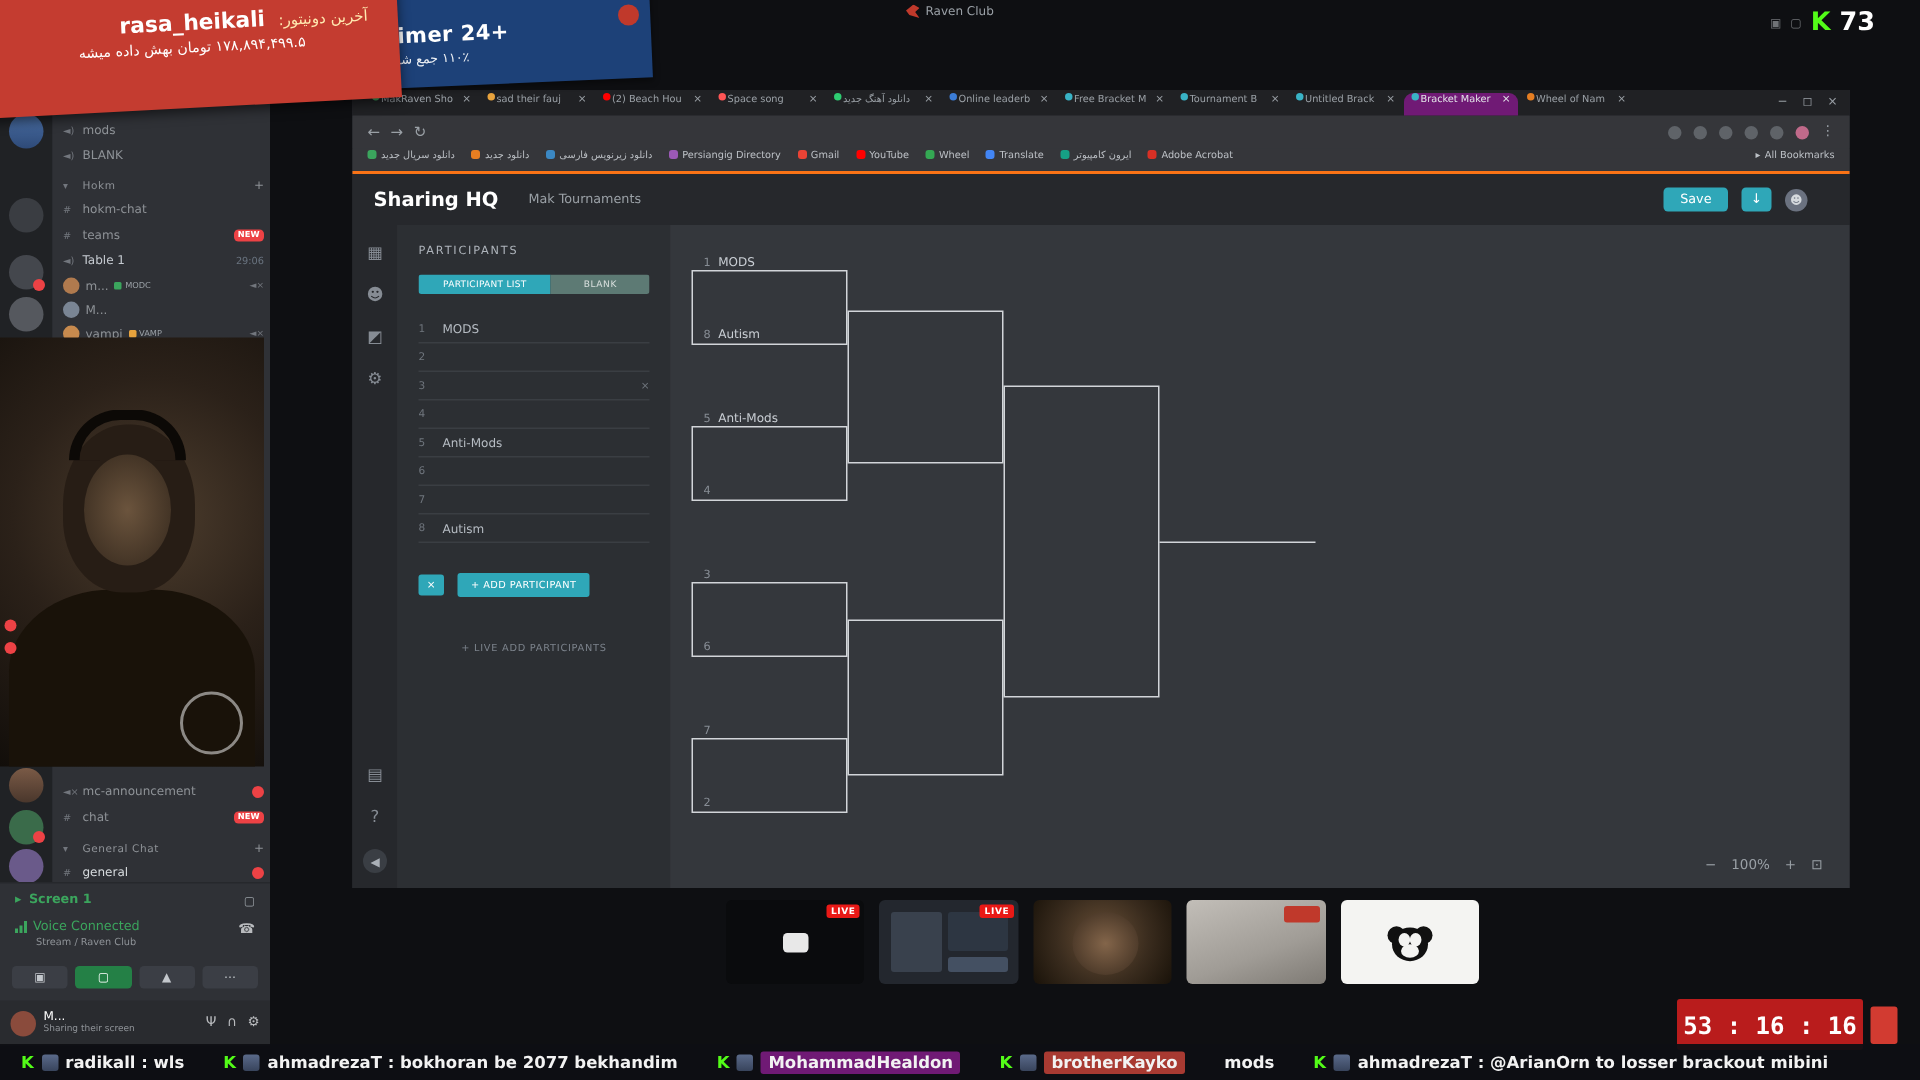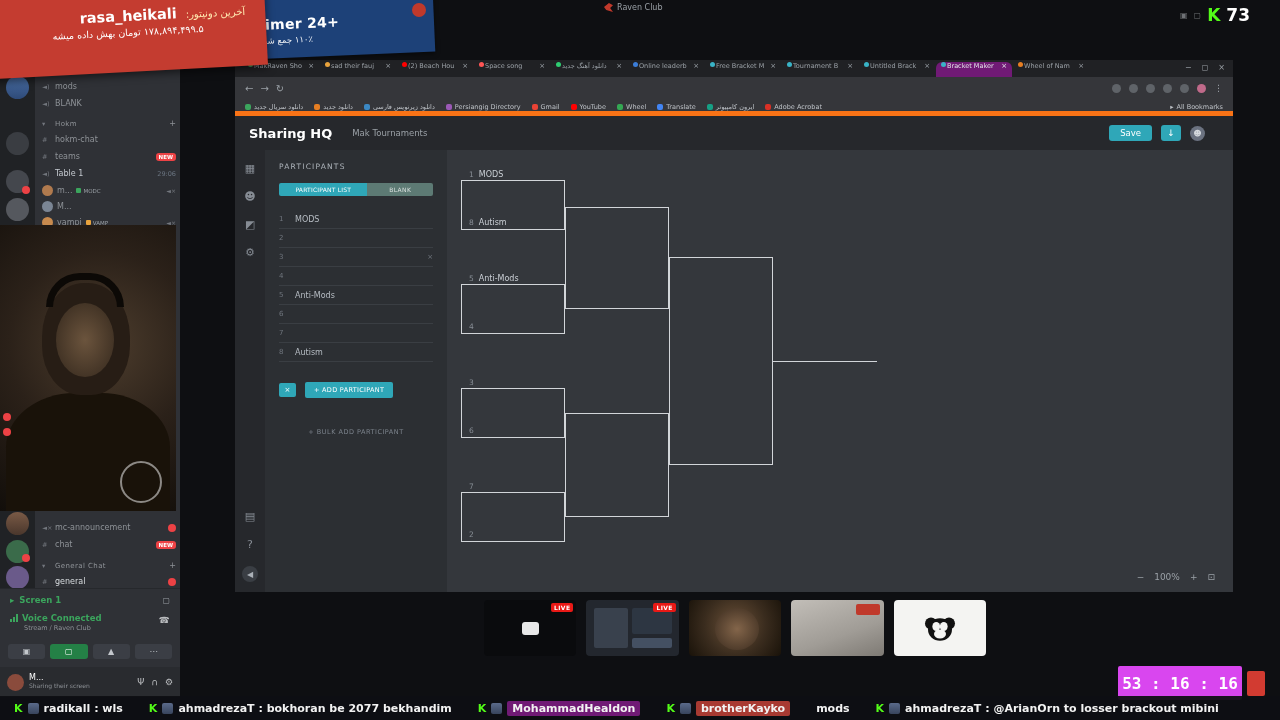--- a/index.html
+++ b/index.html
@@ -27,21 +27,21 @@
   .webcam{position:absolute;left:0;top:165px;width:176px;height:286px;background:radial-gradient(circle at 58% 42%,#4d3d2d 0%,#2b2119 48%,#120e0a 100%);overflow:hidden}
   .cam-head{position:absolute;left:42px;top:58px;width:88px;height:112px;border-radius:48% 48% 44% 44%;background:#271d15}
   .cam-face{position:absolute;left:56px;top:78px;width:58px;height:74px;border-radius:50%;background:radial-gradient(#6b543d,#33271c)}
   .cam-band{position:absolute;left:46px;top:48px;width:78px;height:34px;border:7px solid #0c0906;border-bottom:none;border-radius:42px 42px 0 0}
   .cam-body{position:absolute;left:6px;top:168px;width:164px;height:130px;border-radius:42% 42% 0 0;background:#191209}
   .cam-ring{position:absolute;right:14px;bottom:8px;width:42px;height:42px;border:2px solid rgba(235,235,235,.55);border-radius:50%}
   .d-bottom{position:absolute;left:0;top:528px;width:180px;height:108px;background:#2f3136;border-top:1px solid #26282c}
   .scr-row{position:absolute;left:10px;top:6px;width:160px;display:flex;align-items:center;gap:5px;font-size:8.5px;color:#3ba55d;font-weight:bold}
   .scr-row .ric{margin-left:auto;color:#9aa0a6;font-weight:normal;font-size:8px}
   .voice{position:absolute;left:10px;top:24px;width:160px}
-  .voice .l1{display:flex;align-items:center;gap:4px;font-size:8.5px;color:#3ba55d;font-weight:bold}
+  .voice .l1{display:flex;align-items:center;gap:4px;font-size:8.5px;color:#3ba55d;font-weight:normal}
   .voice .l2{font-size:6.5px;color:#8e9297;margin-top:1px;margin-left:14px}
   .voice .ph{position:absolute;right:0;top:2px;color:#b9bbbe;font-size:9px}
   .bars{display:flex;align-items:flex-end;gap:1px;height:8px}
   .bars i{width:2px;background:#3ba55d;display:block}
   .vbtns{position:absolute;left:8px;top:55px;width:164px;display:flex;gap:5px}
   .vb{flex:1;height:15px;background:#3b3e45;border-radius:3px;display:flex;align-items:center;justify-content:center;color:#c3c7cc;font-size:8px}
   .vb.green{background:#248046;color:#fff}
   .userbar{position:absolute;left:0;top:78px;width:180px;height:30px;background:#292b2f;display:flex;align-items:center;gap:5px;padding:0 7px}
   .uav{width:17px;height:17px;border-radius:50%;background:#8a4b3c;flex:none}
   .uinfo{line-height:1.1}
@@ -59,21 +59,21 @@
   .tab .x{font-size:7px;flex:none}
   .winctl{position:absolute;right:8px;top:3px;display:flex;gap:10px;color:#9aa0a6;font-size:8px}
   .addr{height:22px;display:flex;align-items:center;gap:7px;padding:0 10px;background:#35363a}
   .nav-ic{color:#9aa0a6;font-size:10px}
   .urlpill{width:690px;height:15px;background:#202124;border-radius:8px;display:flex;align-items:center;gap:6px;padding:0 9px;font-size:7.5px;color:#c7cbd1}
   .urlpill .star{margin-left:auto;color:#9aa0a6}
   .ext{margin-left:auto;display:flex;gap:8px;align-items:center}
   .exticon{width:9px;height:9px;border-radius:50%;background:#5f6368}
   .exticon.pink{background:#c06a8a}
   .kebab{color:#9aa0a6;font-size:9px}
-  .bmbar{height:17px;display:flex;align-items:flex-end;gap:11px;padding:0 10px;background:#35363a;border-bottom:5px solid #f97316;font-size:6.5px;color:#bdc1c6;white-space:nowrap;overflow:hidden}
+  .bmbar{height:17px;display:flex;align-items:flex-start;gap:11px;padding:0 10px;background:#35363a;border-bottom:2px solid #f97316;font-size:6.5px;color:#bdc1c6;white-space:nowrap;overflow:hidden}
   .bm{display:flex;align-items:center;gap:3px}
   .bm .fv{width:6px;height:6px;border-radius:2px;flex:none}
   .allbm{margin-left:auto;display:flex;align-items:center;gap:3px}
 
   
   .apph{height:34px;background:#26282c;display:flex;align-items:center;gap:20px;padding:0 14px}
   .logo{font-size:13px;font-weight:bold;color:#fff}
   .navitem{font-size:8.5px;color:#9aa0a6}
   .apph-right{margin-left:auto;display:flex;align-items:center;gap:9px;padding-right:14px}
   .savebtn{background:#2fa7b8;color:#fff;font-size:8.5px;padding:3px 11px;border-radius:3px}
@@ -131,21 +131,21 @@
   .banner .l1{display:flex;gap:9px;align-items:baseline}
   .banner .dl{font-size:10px;color:#ffe9b0}
   .banner .un{font-size:14.5px;font-weight:bold;direction:ltr}
   .banner .l2{font-size:9.5px;margin-top:3px;text-align:center}
   .club{position:absolute;left:604px;top:3px;display:flex;align-items:center;gap:4px;color:#9aa0a6;font-size:8px}
   .bird{width:9px;height:9px;background:#c0392b;clip-path:polygon(0 45%,55% 0,100% 25%,68% 55%,100% 100%,25% 78%)}
   .k73{position:absolute;left:1180px;top:5px;display:flex;align-items:center;gap:6px}
   .mini-ic{color:#6f7276;font-size:8px}
   .kglyph{color:#53fc18;font-weight:800;font-size:17px}
   .k73 .v{color:#fff;font-weight:700;font-size:17px}
-  .countdown{position:absolute;left:1118px;top:666px;width:124px;height:34px;background:#d946ef;display:flex;align-items:center;justify-content:center;color:#fff;font-family:"DejaVu Sans Mono",monospace;font-weight:bold;font-size:16px;border-radius:2px}
+  .countdown{position:absolute;left:1118px;top:666px;width:124px;height:34px;background:#b91c1c;display:flex;align-items:center;justify-content:center;color:#fff;font-family:"DejaVu Sans Mono",monospace;font-weight:bold;font-size:16px;border-radius:2px}
   .count-ext{position:absolute;left:1247px;top:671px;width:18px;height:25px;background:#d23b31;border-radius:2px}
 
   
   .ticker{position:absolute;left:0;top:696px;width:1280px;height:24px;background:rgba(14,15,19,.94);display:flex;align-items:center;gap:26px;padding:0 14px;white-space:nowrap;overflow:hidden}
   .tmsg{display:flex;align-items:center;gap:5px;font-size:11px;font-weight:bold;color:#f2f2f2}
   .tmsg .kk{color:#53fc18;font-weight:800;font-size:11px}
   .tmsg .pic{width:11px;height:11px;border-radius:2px;background:linear-gradient(#5a6a8a,#38445c);flex:none}
   .tmsg.blue .txt{background:#701a75;padding:1px 5px;border-radius:2px}
   .tmsg.red .txt{background:#a83a32;padding:1px 5px;border-radius:2px}
 </style>
@@ -486,21 +486,21 @@
               <span class="num">8</span>
               <span class="nm">Autism</span>
             </div>
         </div>
         <div class="pbtns">
           <span class="xbtn">
               <span>×</span>
             </span>
           <span class="addbtn">+ ADD PARTICIPANT</span>
         </div>
-        <div class="bulk">+ BULK ADD PARTICIPANT</div>
+        <div class="bulk">+ LIVE ADD PARTICIPANTS</div>
       </div>
       <div class="canvas">
 
         <div class="match" style="left:14px;top:30px;width:104px;height:50px">
           <span class="lt">
               <span class="seed">1</span>
               <span class="pname">MODS</span>
             </span>
           <span class="lb">
               <span class="seed">8</span>

